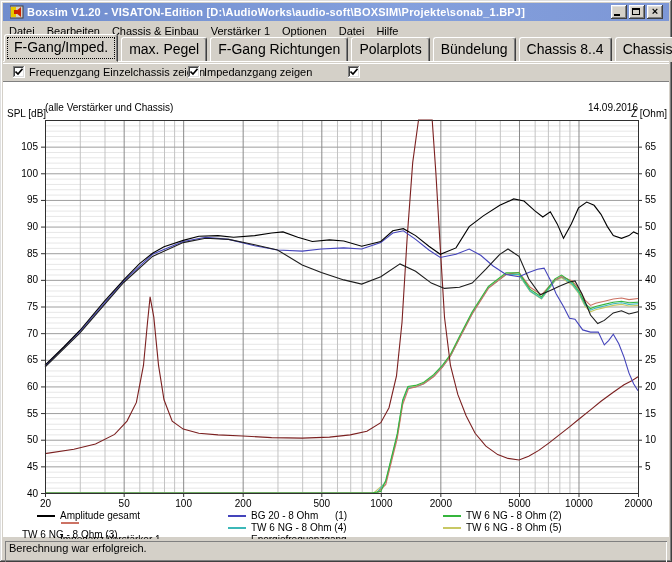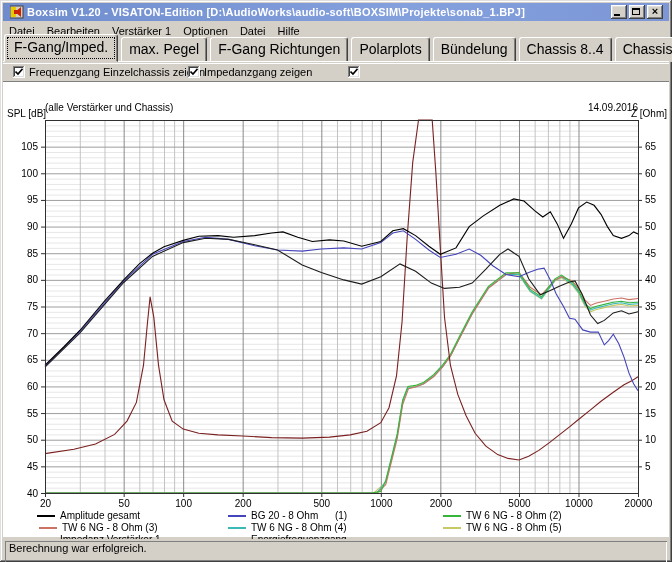--- a/index.html
+++ b/index.html
@@ -91,20 +91,21 @@
         </span>
       <span class="win-btn">
           <span class="close-glyph">×</span>
         </span>
     </span>
   </div>
 
   <div id="menubar">
       <span class="menu-item">Datei</span>
       <span class="menu-item">Bearbeiten</span>
+      <span class="menu-item">Chassis &amp; Einbau</span>
       <span class="menu-item">Verstärker 1</span>
       <span class="menu-item">Optionen</span>
       <span class="menu-item">Datei</span>
       <span class="menu-item">Hilfe</span>
     </div>
 
   <div id="tabstrip">
       <span class="tab active">F-Gang/Imped.</span>
       <span class="tab">max. Pegel</span>
       <span class="tab">F-Gang Richtungen</span>
@@ -325,21 +326,21 @@
         <line x1="575.9964041904198" y1="411" x2="575.9964041904198" y2="415" stroke="#303030" stroke-width="1"></line>
         <text x="575.9964041904198" y="425" class="axis-text" text-anchor="middle">10000</text>
         <line x1="635.5" y1="411" x2="635.5" y2="415" stroke="#303030" stroke-width="1"></line>
         <text x="635.5" y="425" class="axis-text" text-anchor="middle">20000</text>
       </svg>
     <div id="legend">
         <span class="legend-item" style="left: 34px; top: 428px;">
           <span class="legend-swatch" style="border-top-color: rgb(0, 0, 0);"></span>
           <span class="legend-label">Amplitude gesamt</span>
         </span>
-        <span class="legend-item" style="left: 36px; top: 440px;">
+        <span class="legend-item" style="left: 19px; top: 440px; flex-direction: column;">
           <span class="legend-swatch" style="border-top-color: rgb(204, 114, 100);"></span>
           <span class="legend-label">TW 6 NG - 8 Ohm (3)</span>
         </span>
         <span class="legend-item" style="left: 34px; top: 452px;">
           <span class="legend-swatch" style="border-top-color: rgb(123, 32, 32);"></span>
           <span class="legend-label">Impedanz Verstärker 1</span>
         </span>
         <span class="legend-item" style="left: 225px; top: 428px;">
           <span class="legend-swatch" style="border-top-color: rgb(68, 68, 187);"></span>
           <span class="legend-label">BG 20 - 8 Ohm      (1)</span>

